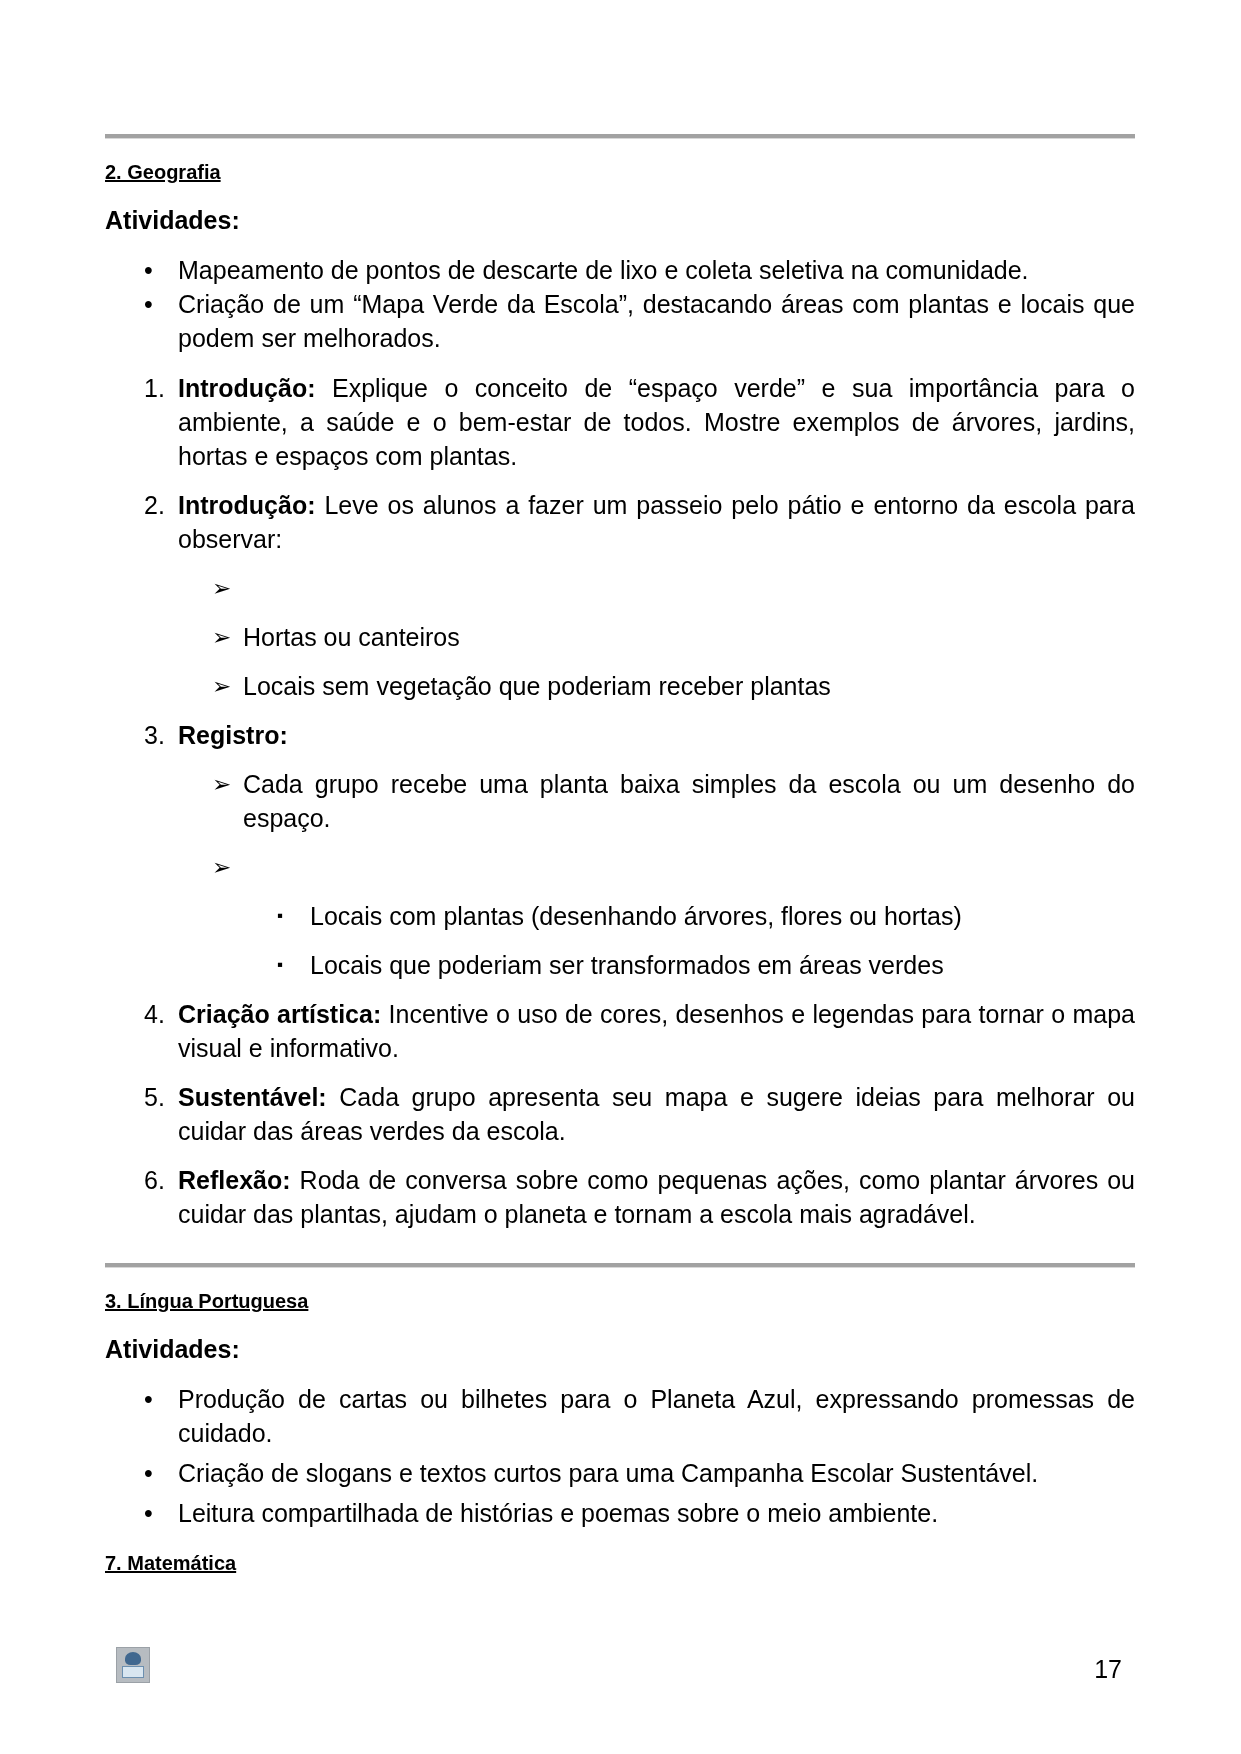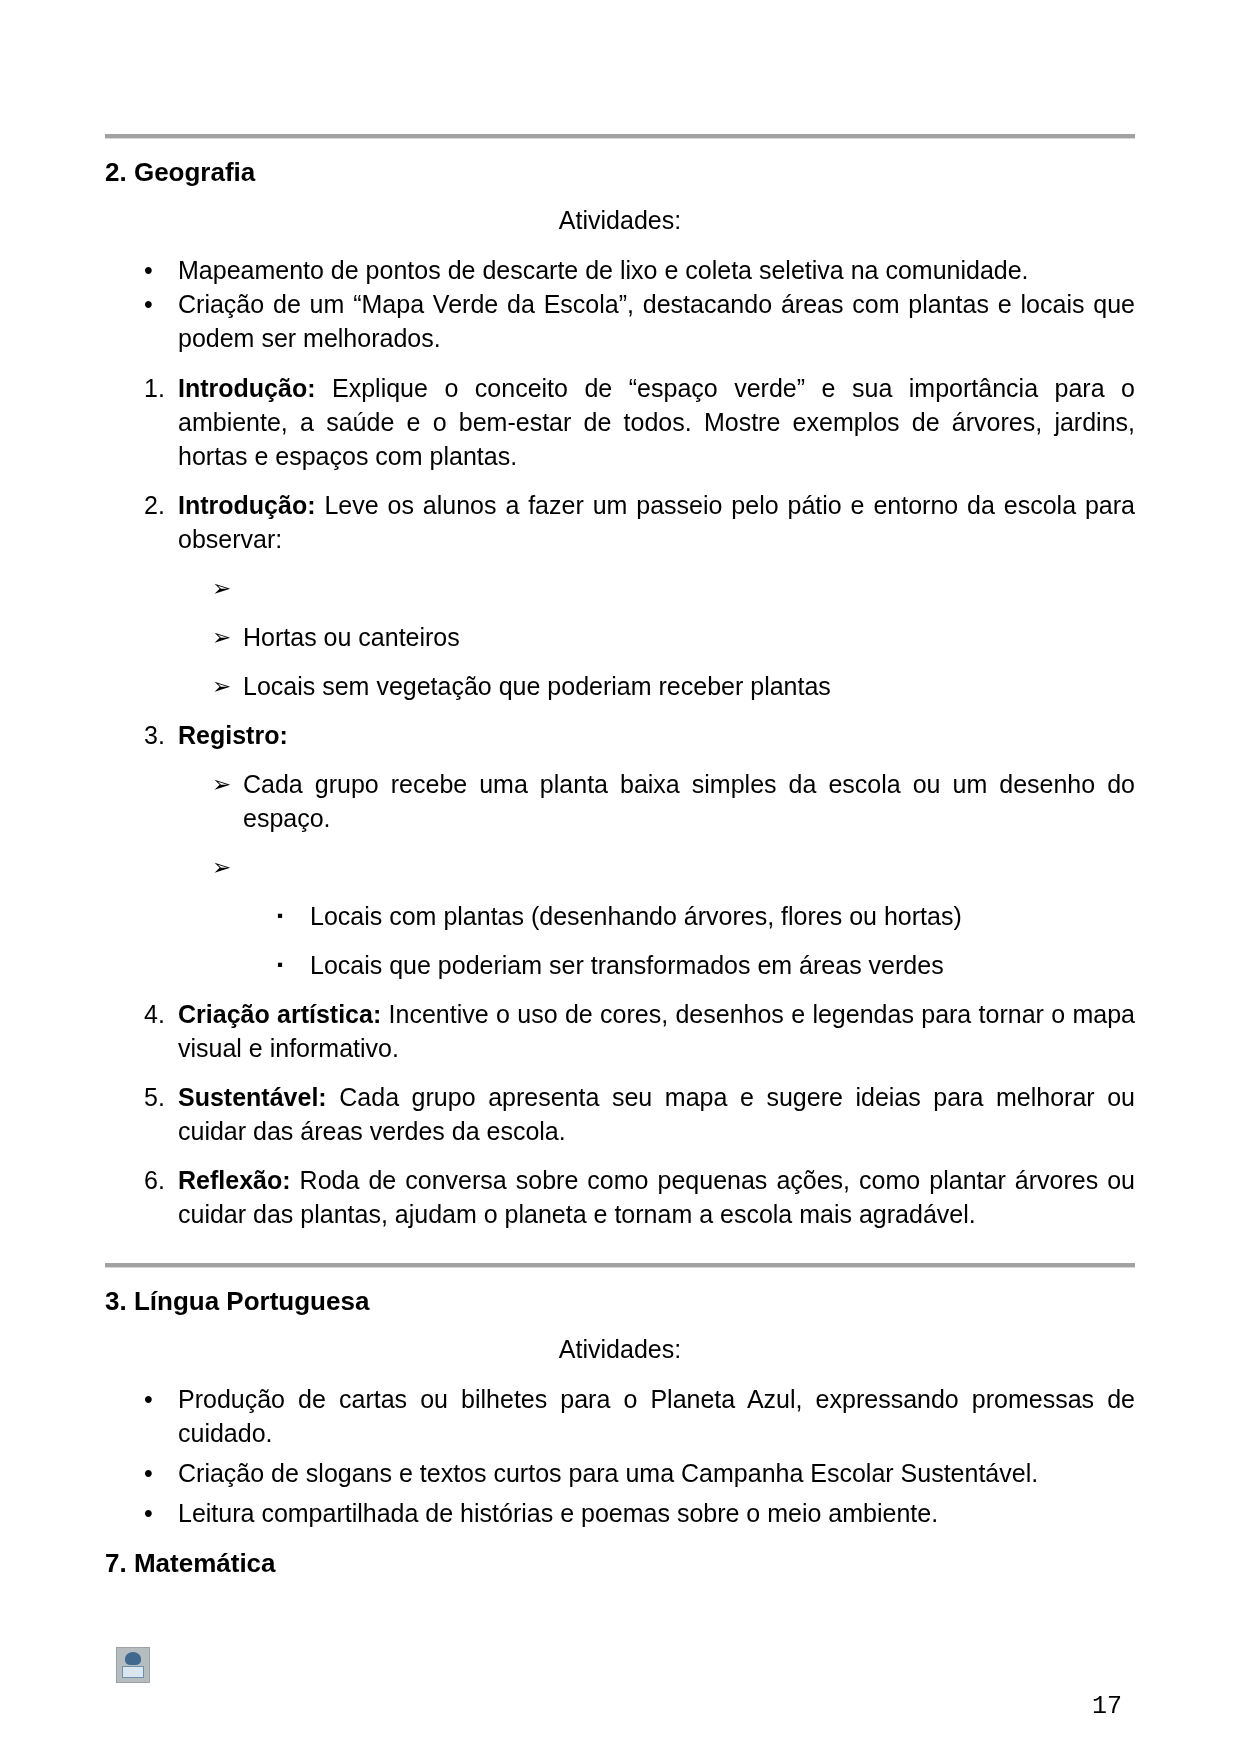--- a/index.html
+++ b/index.html
@@ -11,22 +11,22 @@
     font-family:"Liberation Sans","DejaVu Sans",sans-serif;
     font-size:25px;
     line-height:34px;
     overflow:hidden;
   }
   .content { padding:0 106px 0 105px; }
 
   .divider { height:4px; background:#a2a2a2; border-bottom:1px solid #d8d8d8; margin-top:134px; }
   .divider.mid { margin-top:32px; }
 
-  .sec-title { font-size:26px; font-weight:bold; margin:16px 0 0 0; line-height:34px; }
-  .label { font-weight:normal; margin:14px 0 0 0;text-align:center; }
+  .sec-title { font-size:20px; font-weight:bold; margin:16px 0 0 0; line-height:34px;text-decoration:underline; }
+  .label { font-weight:bold; margin:14px 0 0 0; }
   .label.passo { margin-top:16px; }
 
   .list { margin-top:16px; }
   .row { display:flex; align-items:flex-start; }
   .sp { margin-top:15px; }
   .pt-list .row + .row { margin-top:6px; }
 
   .lvl1 { padding-left:39px; }
   .lvl1 > .mk { flex:none; width:34px; }
   .lvl2 { padding-left:107px; }
@@ -35,21 +35,21 @@
   .lvl3 > .mk { flex:none; width:33px; }
 
   .mk { white-space:nowrap; }
   .mk.arrow { font-family:"DejaVu Sans",sans-serif; font-size:23px; }
   .mk.square { font-size:17px; }
 
   .tx { flex:1; }
   .just { text-align:justify; }
   b { font-weight:bold; }
 
-  .page-number { position:absolute; top:1694px; right:119px; font-size:25px; line-height:26px;font-family:Liberation Mono, monospace; }
+  .page-number { position:absolute; top:1656px; right:119px; font-size:25px; line-height:26px; }
 
   .logo {
     position:absolute; left:116px; top:1647px;
     width:34px; height:36px;
     background:#b7bcc1; border:1px solid #9ba1a7;
     box-sizing:border-box;
   }
   .logo-emblem {
     position:absolute; left:8px; top:4px; width:16px; height:13px;
     background:#41688f; border-radius:50% 50% 35% 35%;

